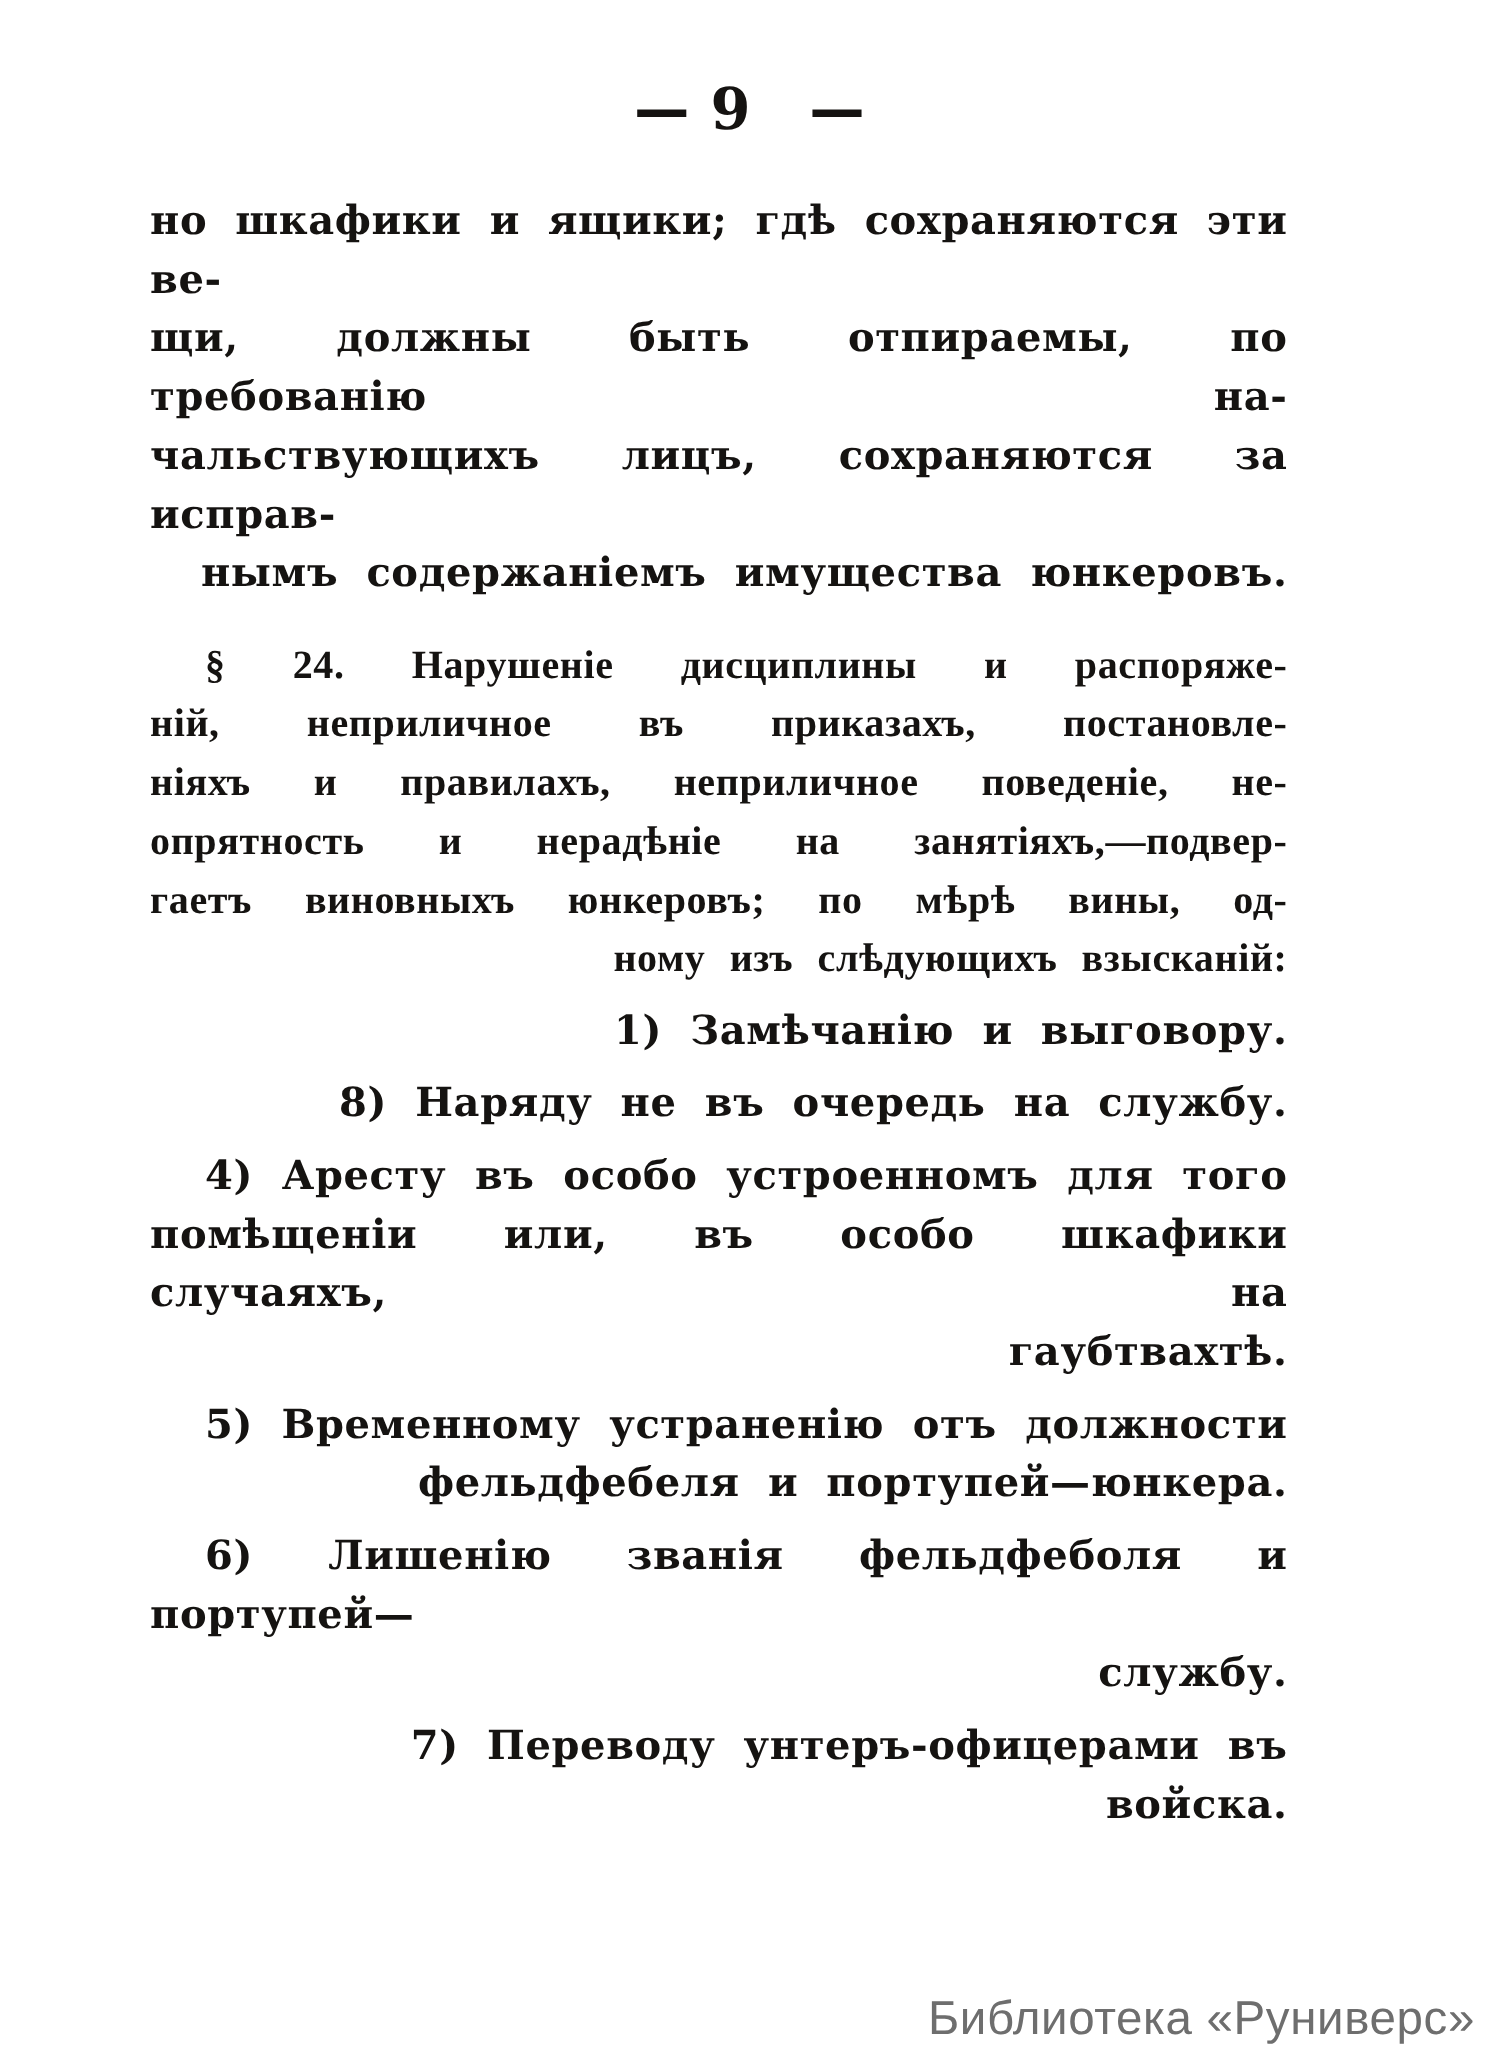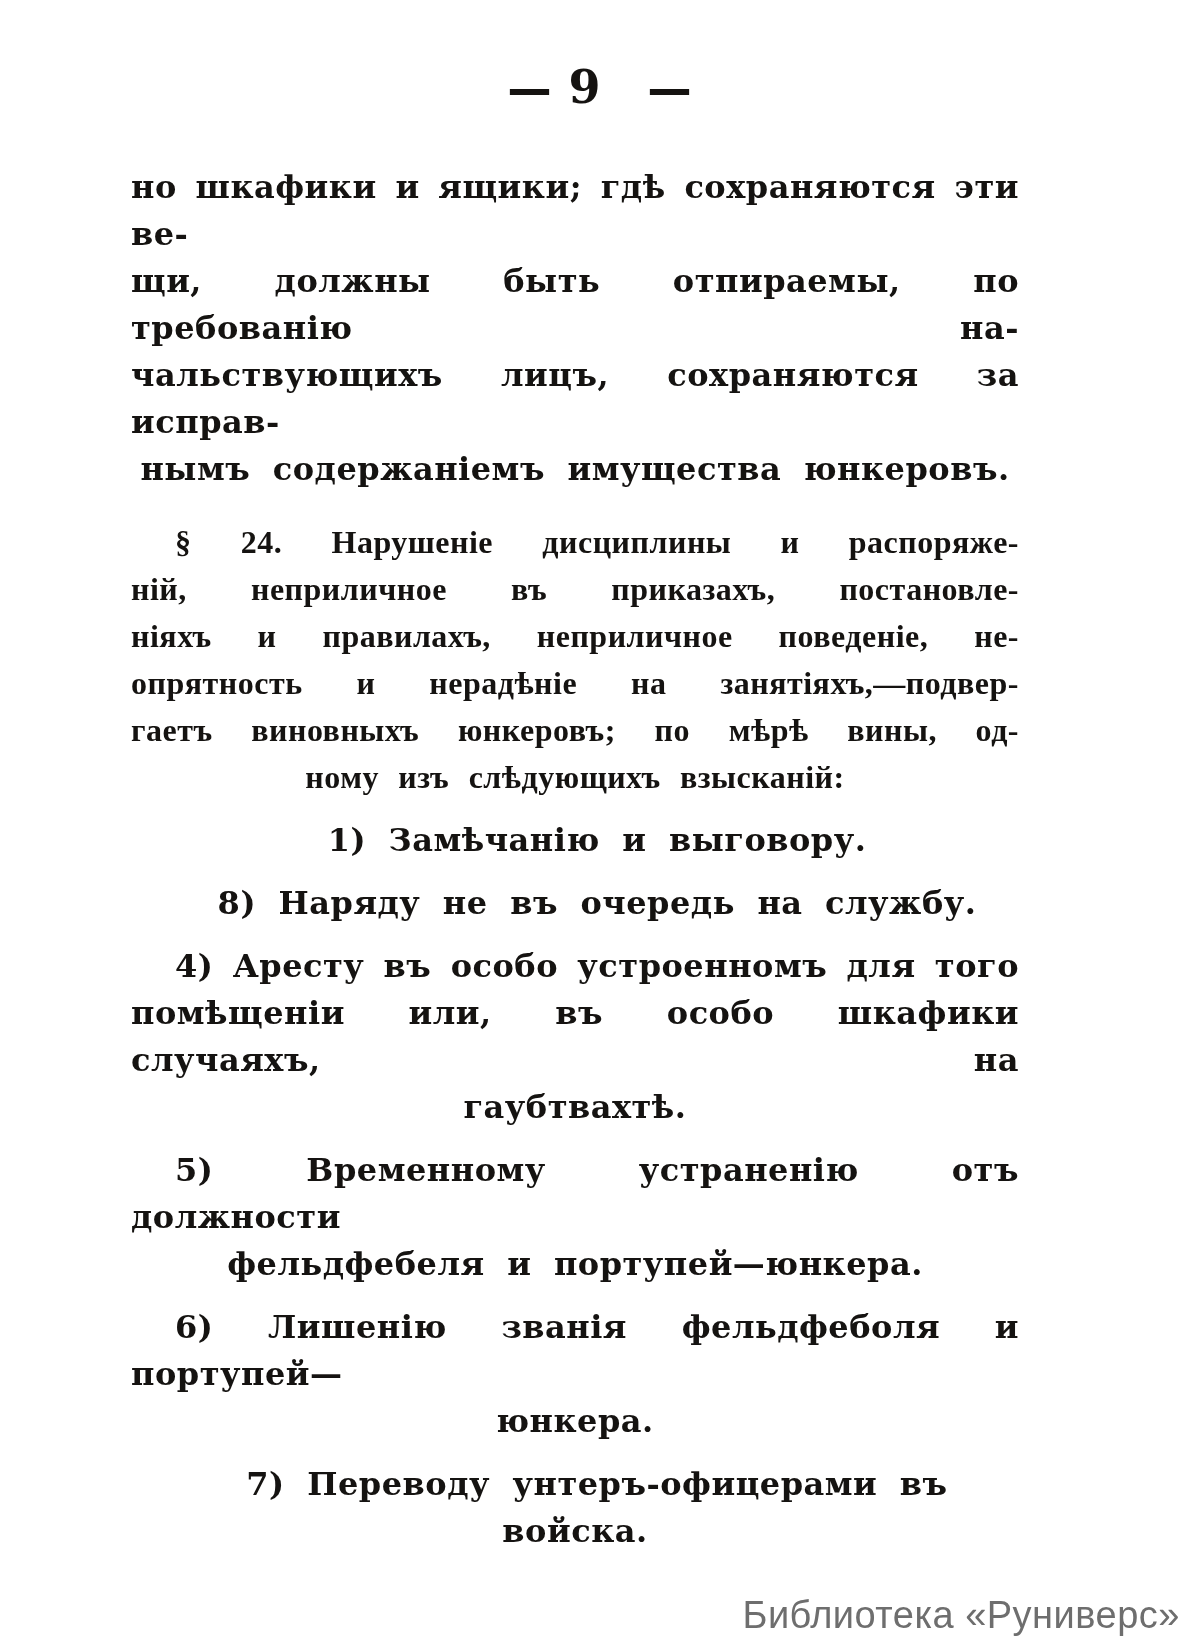--- a/index.html
+++ b/index.html
@@ -31,26 +31,26 @@
   .header .pagenum { margin: 0 46px 0 16px; font-size: 46px; }
   .body-text {
     position: absolute;
     left: 115px;
     top: 148px;
     width: 920px;
     font-size: 32px;
     font-weight: bold;
     letter-spacing: 0.5px;
   }
-  .para { margin: 16px; }
+  .para { margin: 5px; }
   .para.section { margin-top: 26px; font-family: Liberation Serif, serif; }
   .para.list-item { margin-top: 11px; }
   .line {
     line-height: 47px;
-    text-align: center;
+    text-align: right;
     word-spacing: 0.22em;
   }
   .line.justify {
     text-align: justify;
     text-align-last: justify;
   }
   .line.indent { text-indent: 44px; }
   .line.last { word-spacing: 0.34em; }
   .watermark {
     position: absolute;
@@ -98,21 +98,21 @@
         <div class="line justify indent">4) Аресту въ особо устроенномъ для того</div>
         <div class="line justify">помѣщеніи или, въ особо шкафики случаяхъ, на</div>
         <div class="line last">гаубтвахтѣ.</div>
       </div>
       <div class="para list-item">
         <div class="line justify indent">5) Временному устраненію отъ должности</div>
         <div class="line last">фельдфебеля и портупей—юнкера.</div>
       </div>
       <div class="para list-item">
         <div class="line justify indent">6) Лишенію званія фельдфеболя и портупей—</div>
-        <div class="line last">юнкера.</div>
+        <div class="line last">службу.</div>
       </div>
       <div class="para list-item">
         <div class="line last indent">7) Переводу унтеръ-офицерами въ войска.</div>
       </div>
     </div>
 
   <div class="watermark" style="color: rgb(110, 110, 110);">Библиотека «Руниверс»</div>
 
 </div>
 

